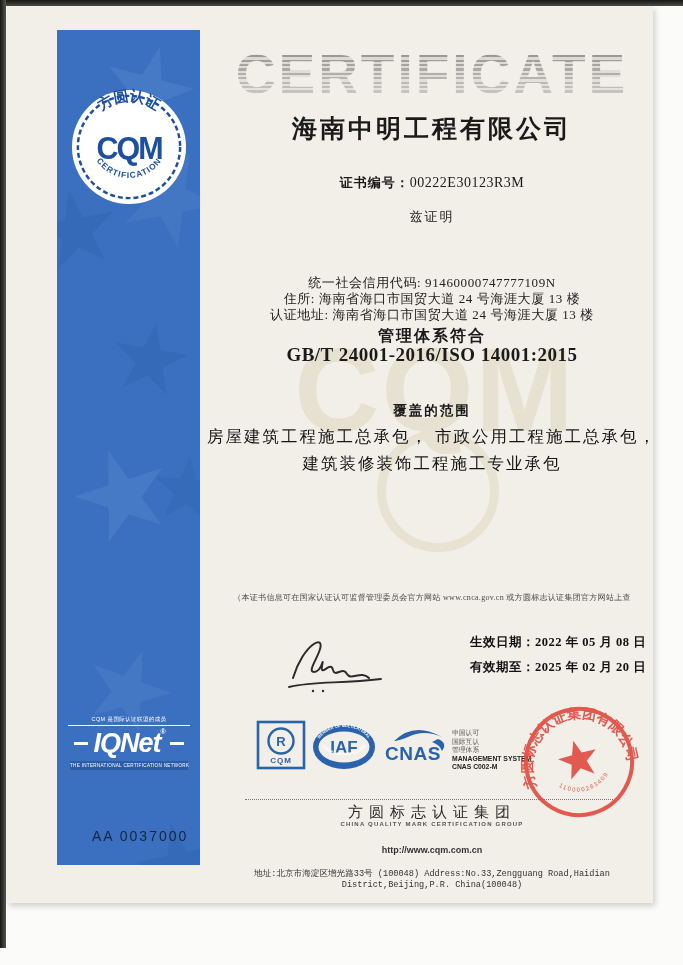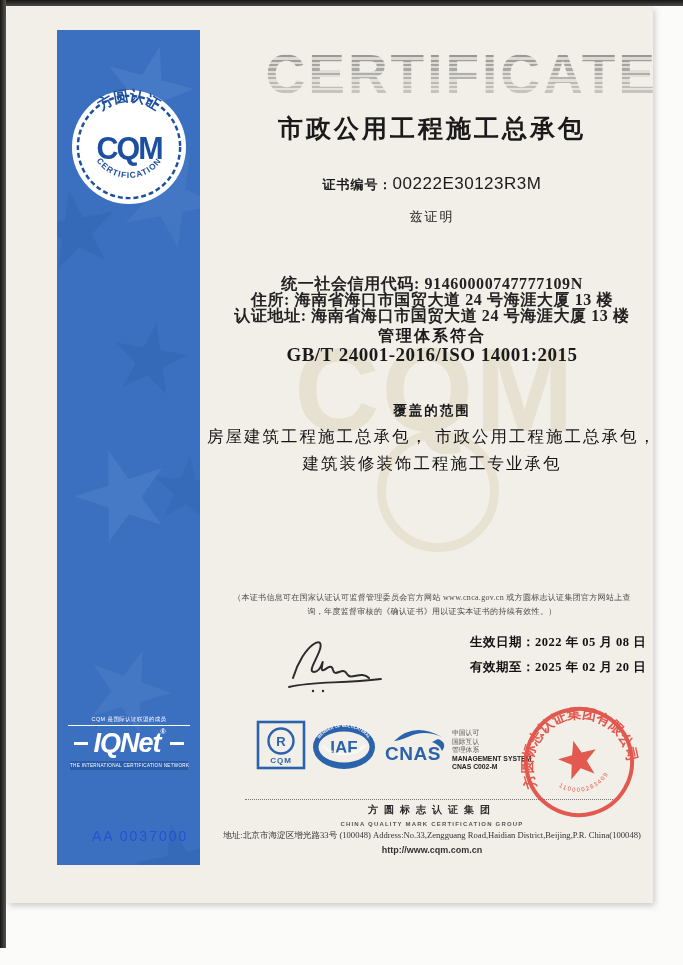--- a/index.html
+++ b/index.html
@@ -18,54 +18,54 @@
   
   .cqm-logo{left:70px;top:88px;width:118px;height:118px;}
   
   .iqnet{left:64px;top:716px;width:130px;color:#fff;text-align:center;font-family:"Liberation Sans",sans-serif;}
   .iqnet-tag{font-size:5.5px;letter-spacing:.4px;border-bottom:1px solid #fff;padding-bottom:2px;margin:0 4px 2px 4px;white-space:nowrap;}
   .iqnet-row{display:flex;align-items:center;justify-content:center;gap:5px;}
   .iqnet-dash{width:14px;height:3px;background:#fff;}
   .iqnet-name{font-size:27px;font-weight:bold;font-style:italic;letter-spacing:-1px;}
   .iqnet-reg{font-size:7px;vertical-align:top;font-style:normal;}
   .iqnet-sub{margin:2px 6px 0 6px;background:#2b5ca8;color:#fff;font-size:4.6px;letter-spacing:.3px;padding:2px 0;white-space:nowrap;}
-  .serial{left:92px;top:828px;font-family:"Liberation Sans",sans-serif;font-size:14px;letter-spacing:2px;color:#1d4ed8;opacity:.85;}
-  
-  .cert-watermark{left:206px;top:42px;width:452px;text-align:right;
+  .serial{left:92px;top:828px;font-family:"Liberation Sans",sans-serif;font-size:14px;letter-spacing:2px;color:#0f172a;opacity:.85;}
+  
+  .cert-watermark{left:206px;top:42px;width:452px;text-align:center;
     font-family:"Liberation Sans",sans-serif;font-weight:bold;font-size:55px;letter-spacing:3px;
     background:repeating-linear-gradient(180deg,#8e8e8b 0 2.2px,#d8d6d0 2.2px 4.4px);
     -webkit-background-clip:text;background-clip:text;color:transparent;
     -webkit-mask-image:linear-gradient(180deg,rgba(0,0,0,.95) 15%,rgba(0,0,0,.35) 90%);
             mask-image:linear-gradient(180deg,rgba(0,0,0,.95) 15%,rgba(0,0,0,.35) 90%);}
   .ctr{width:452px;left:206px;text-align:center;color:#1a1a1a;}
   .title{top:112px;font-family:"Liberation Sans",sans-serif;font-weight:bold;font-size:25px;letter-spacing:3px;}
   .certno{top:174px;font-size:13px;}
   .certno .lbl{font-weight:600;letter-spacing:1px;}
-  .certno .val{font-family:Liberation Sans, sans-serif;font-size:17px;letter-spacing:.5px;}
+  .certno .val{font-family:Liberation Serif, serif;font-size:14px;letter-spacing:.5px;}
   .certify{top:208px;font-size:13px;letter-spacing:2px;}
   .company{top:231px;font-size:23px;letter-spacing:8px;}
-  .infoline{font-size:16px;letter-spacing:.6px;color:#222;font-weight:bold;}
+  .infoline{font-size:13px;letter-spacing:.6px;color:#222;}
   .conform{top:326px;font-size:16px;font-weight:bold;letter-spacing:2px;}
   .standard{top:344px;font-size:19px;font-weight:bold;letter-spacing:.5px;}
   .scopelbl{top:402px;font-size:13.5px;font-weight:bold;letter-spacing:2px;}
   .scope{font-size:16.5px;letter-spacing:2px;color:#161616;}
   .note{font-size:8px;color:#4a4a4a;letter-spacing:.3px;}
   .dateline{left:470px;font-size:12.5px;font-weight:bold;color:#111;letter-spacing:.5px;white-space:nowrap;}
   
   .wm-cqm{left:280px;top:322px;width:310px;text-align:center;font-family:"Liberation Sans",sans-serif;
           font-weight:900;font-size:118px;color:#e7e1d1;letter-spacing:2px;z-index:0;}
   .wm-ring{left:377px;top:430px;width:104px;height:104px;border:9px solid #e8e2d3;border-radius:50%;z-index:0;}
   .z1{z-index:1;}
   
   .accr{left:452px;top:729px;width:96px;font-family:"Liberation Sans",sans-serif;color:#555;font-size:6.8px;line-height:8.6px;}
   .accr .b{font-weight:bold;color:#222;}
   .dotted{left:245px;top:799px;width:368px;border-top:1.5px dotted #777;}
-  .org-cn{top:803px;font-size:10px;font-weight:bold;letter-spacing:6px;color:#2b2b2b;font-family:"Liberation Sans",sans-serif;}
+  .org-cn{top:803px;font-size:15px;font-weight:normal;letter-spacing:6px;color:#2b2b2b;font-family:"Liberation Sans",sans-serif;}
   .org-en{top:821px;font-size:6px;font-weight:bold;letter-spacing:1.2px;color:#555;font-family:"Liberation Sans",sans-serif;}
-  .addr{top:830px;font-size:8.6px;color:#333;font-family:Liberation Serif, serif;letter-spacing:0;}
+  .addr{top:868px;font-size:8.6px;color:#333;font-family:Liberation Mono, monospace;letter-spacing:0;}
   .web{top:845px;font-size:9px;font-weight:bold;color:#333;font-family:"Liberation Sans",sans-serif;}
   .stamp{left:517px;top:700px;width:124px;height:124px;transform:rotate(-15deg);opacity:.88;z-index:2;}
   .sig{left:283px;top:628px;width:104px;height:66px;z-index:2;}
 </style>
 </head>
 <body>
 
 <div class="root">
   <div class="abs page"></div>
   <div class="abs edge-top"></div>
@@ -108,37 +108,36 @@
       <span class="iqnet-name"><span>IQNet</span><span class="iqnet-reg">®</span></span>
       <span class="iqnet-dash"></span>
     </div>
     <div class="iqnet-sub">THE INTERNATIONAL CERTIFICATION NETWORK</div>
   </div>
 
   <div class="abs serial">AA 0037000</div>
 
   <div class="abs cert-watermark">CERTIFICATE</div>
 
-  <div class="abs ctr title z1">市政公用工程施工总承包</div>
+  <div class="abs ctr title z1">海南中明工程有限公司</div>
   <div class="abs ctr certno z1">
     <span class="lbl">证书编号：</span><span class="val">00222E30123R3M</span>
   </div>
   <div class="abs ctr certify z1">兹证明</div>
   <div class="abs ctr infoline z1" style="top:274px;">统一社会信用代码: 91460000747777109N</div>
   <div class="abs ctr infoline z1" style="top:290px;">住所: 海南省海口市国贸大道 24 号海涯大厦 13 楼</div>
   <div class="abs ctr infoline z1" style="top:306px;">认证地址: 海南省海口市国贸大道 24 号海涯大厦 13 楼</div>
 
   <div class="abs ctr conform z1">管理体系符合</div>
   <div class="abs ctr standard z1">GB/T 24001-2016/ISO 14001:2015</div>
   <div class="abs ctr scopelbl z1">覆盖的范围</div>
   <div class="abs ctr scope z1" style="top:426px;">房屋建筑工程施工总承包， 市政公用工程施工总承包，</div>
   <div class="abs ctr note z1" style="top:592px;">（本证书信息可在国家认证认可监督管理委员会官方网站 www.cnca.gov.cn 或方圆标志认证集团官方网站上查</div>
 
   <div class="abs ctr scope z1" style="top:453px;">建筑装修装饰工程施工专业承包</div>
-  <div class="abs ctr note z1" style="top:606px;">询，年度监督审核的《确认证书》用以证实本证书的持续有效性。）</div>
 
   <svg class="abs sig" viewBox="0 0 104 66">
     <path d="M10 50 C20 16 44 4 36 24 C32 34 25 44 31 44 C39 44 41 26 39 38 C37 50 48 32 50 42 C52 50 60 38 64 46 C68 53 78 42 86 50" fill="none" stroke="#2b2b2b" stroke-width="2" stroke-linecap="round"></path>
     <path d="M6 59 C32 53 56 56 98 51" fill="none" stroke="#2b2b2b" stroke-width="1.8" stroke-linecap="round"></path>
     <circle cx="30" cy="63" r="1.2" fill="#2b2b2b"></circle>
     <circle cx="40" cy="63" r="1.2" fill="#2b2b2b"></circle>
   </svg>
 
   <div class="abs dateline z1" style="top:634px;">生效日期：2022 年 05 月 08 日</div>
   <div class="abs dateline z1" style="top:659px;">有效期至：2025 年 02 月 20 日</div>

